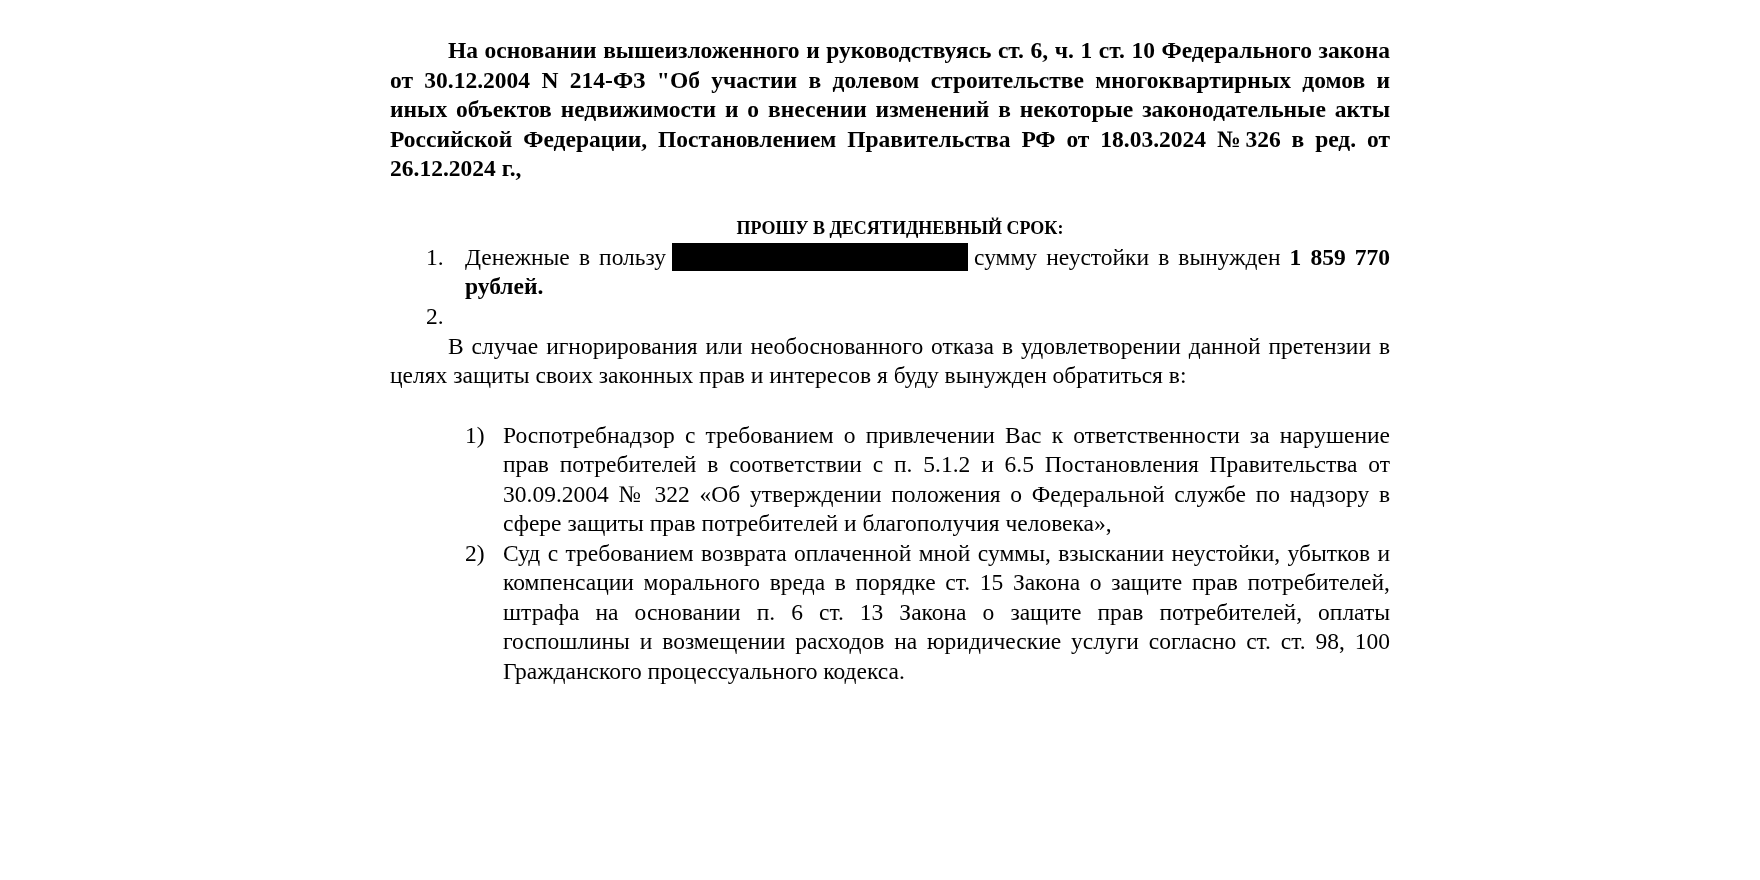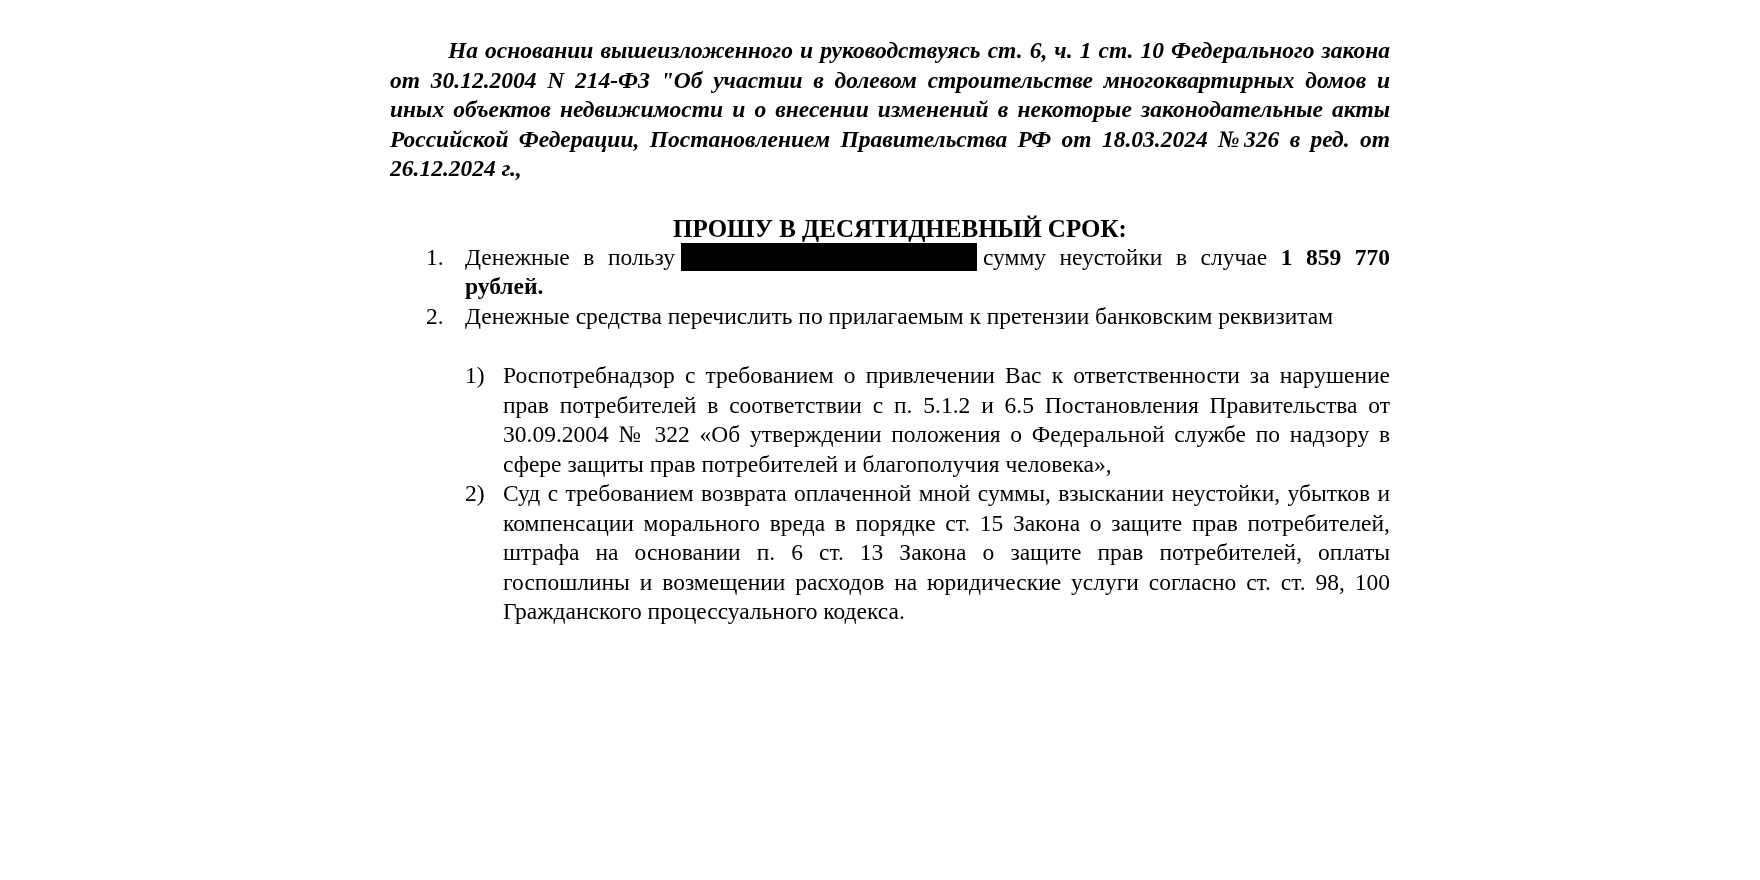--- a/index.html
+++ b/index.html
@@ -21,30 +21,30 @@
       top: 36px;
       width: 1000px;
       font-size: 23.5px;
       line-height: 29.5px;
     }
     .justify {
       text-align: justify;
       text-align-last: left;
     }
     .bold { font-weight: bold; }
-    .indent { text-indent: 58px; font-style: italic; }
+    .indent { text-indent: 58px; }
     .intro {
       margin: 0;
       font-weight: bold;
     }
     .demand-title {
       margin: 30px 0 0 0;
       text-align: center;
       font-weight: bold;
-      font-size: 25px;
+      font-size: 18px;
       line-height: 29px;
       padding-left: 20px;
     }
     .num-list {
       margin: 0;
       padding: 0;
       list-style: none;
     }
     .num-item {
       position: relative;
@@ -86,29 +86,29 @@
 
 <div class="page">
 
   <p class="intro justify indent">На основании вышеизложенного и руководствуясь ст. 6, ч. 1 ст. 10 Федерального закона от 30.12.2004 N 214-ФЗ "Об участии в долевом строительстве многоквартирных домов и иных объектов недвижимости и о внесении изменений в некоторые законодательные акты Российской Федерации, Постановлением Правительства РФ от 18.03.2024 №326 в ред. от 26.12.2024 г.,</p>
 
   <div class="demand-title">ПРОШУ В ДЕСЯТИДНЕВНЫЙ СРОК:</div>
 
   <ol class="num-list">
     <li class="num-item justify">
       <span class="num-marker">1.</span>
-      <span>Денежные в пользу</span><span class="redacted"></span><span>сумму неустойки в случае</span>
+      <span>Денежные в пользу</span><span class="redacted"></span><span>сумму неустойки в вынужден</span>
       <span class="bold">1 859 770 рублей.</span>
     </li>
     <li class="num-item justify">
       <span class="num-marker">2.</span>
-      <span>Денежные средства перечислить по прилагаемым к претензии банковским реквизитам</span>
     </li>
   </ol>
 
+  <p class="warning justify indent">В случае игнорирования или необоснованного отказа в удовлетворении данной претензии в целях защиты своих законных прав и интересов я буду вынужден обратиться в:</p>
 
   <ol class="auth-list">
     <li class="auth-item justify">
       <span class="auth-marker">1)</span>
       <span>Роспотребнадзор с требованием о привлечении Вас к ответственности за нарушение прав потребителей в соответствии с п. 5.1.2 и 6.5 Постановления Правительства от 30.09.2004 № 322 «Об утверждении положения о Федеральной службе по надзору в сфере защиты прав потребителей и благополучия человека»,</span>
     </li>
     <li class="auth-item justify">
       <span class="auth-marker">2)</span>
       <span>Суд с требованием возврата оплаченной мной суммы, взыскании неустойки, убытков и компенсации морального вреда в порядке ст. 15 Закона о защите прав потребителей, штрафа на основании п. 6 ст. 13 Закона о защите прав потребителей, оплаты госпошлины и возмещении расходов на юридические услуги согласно ст. ст. 98, 100 Гражданского процессуального кодекса.</span>
     </li>

